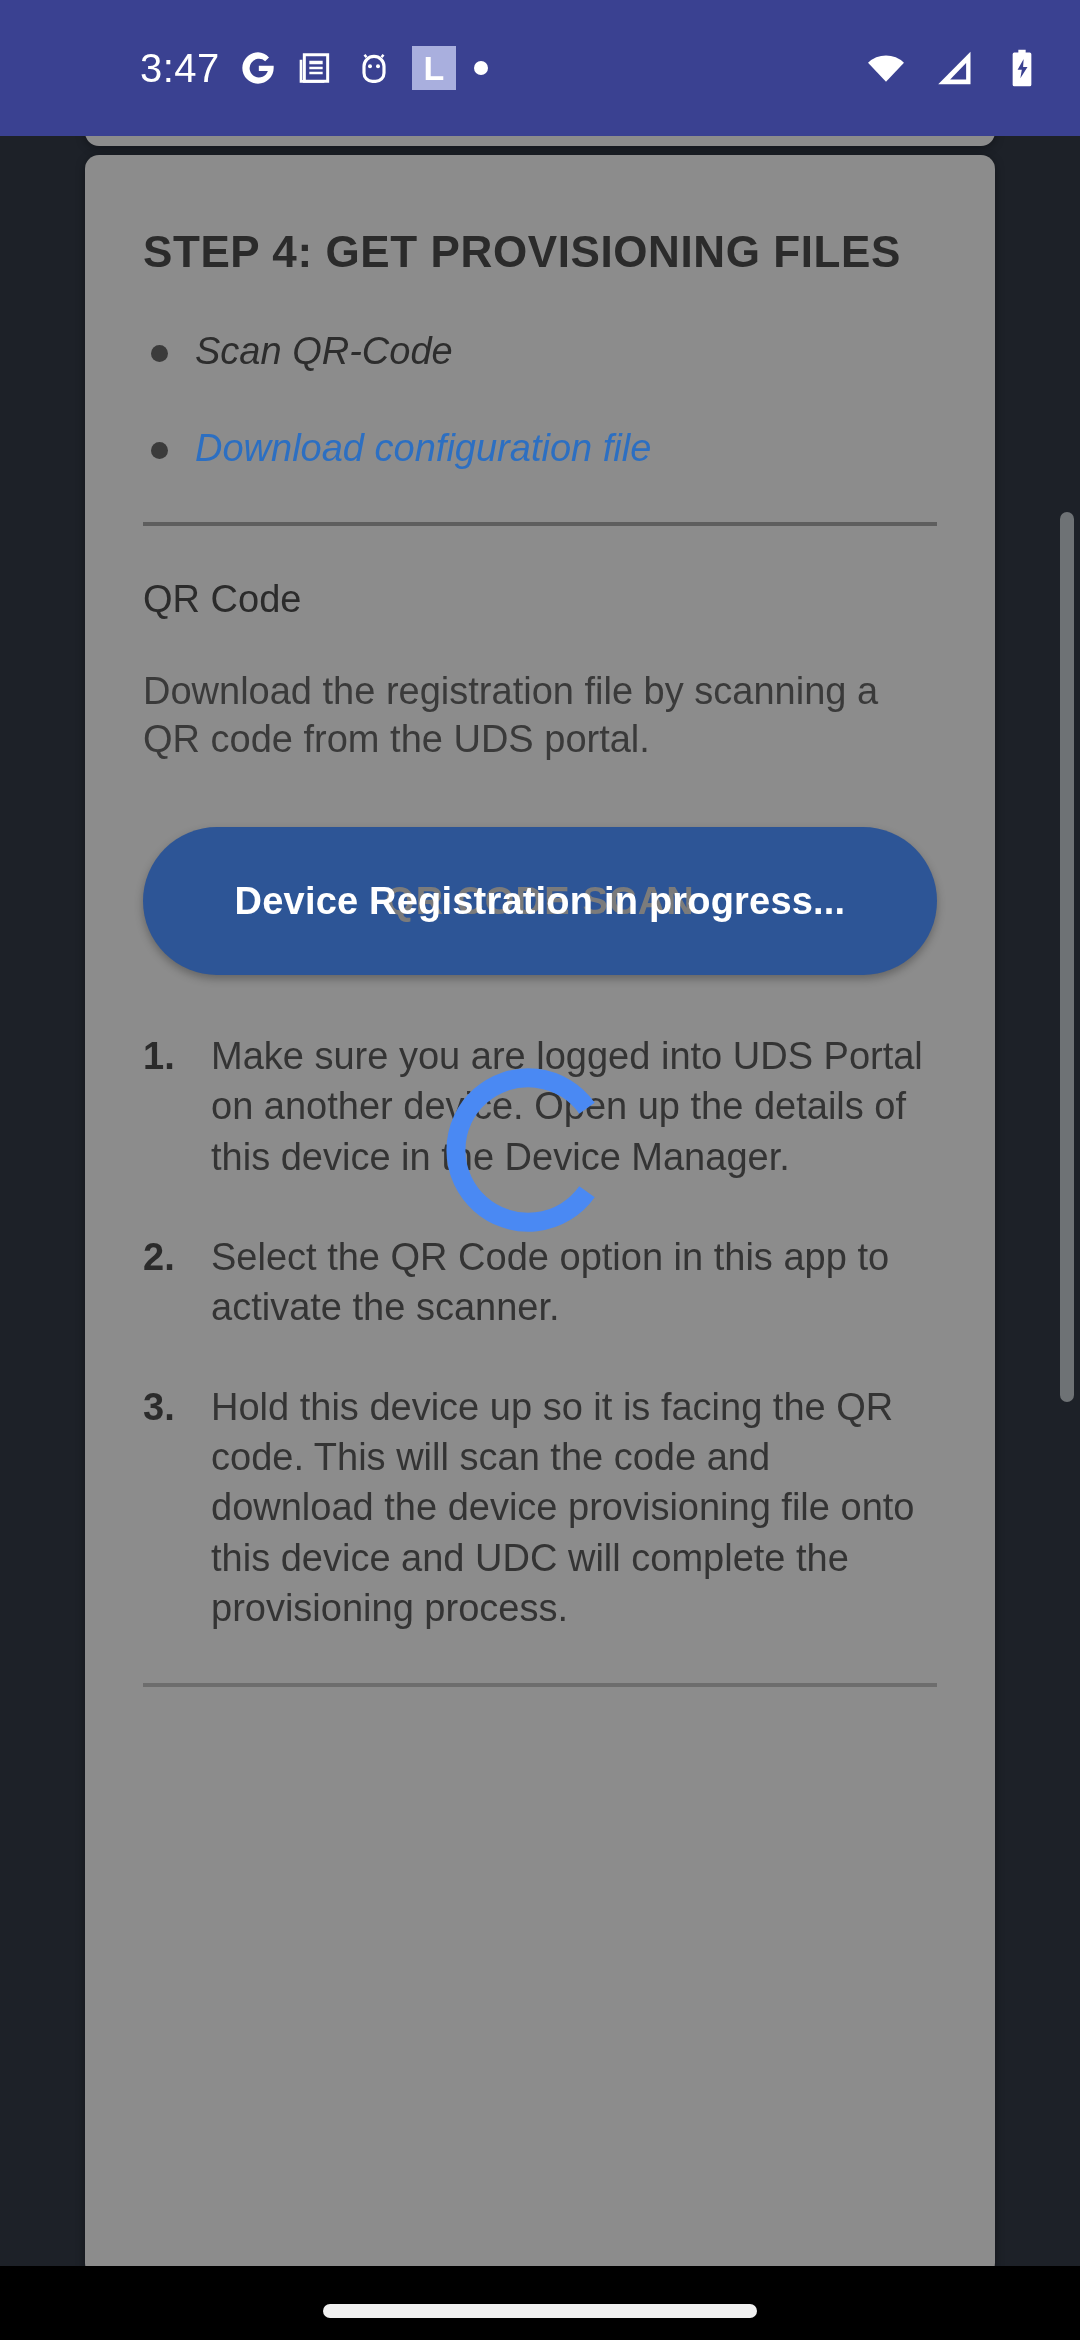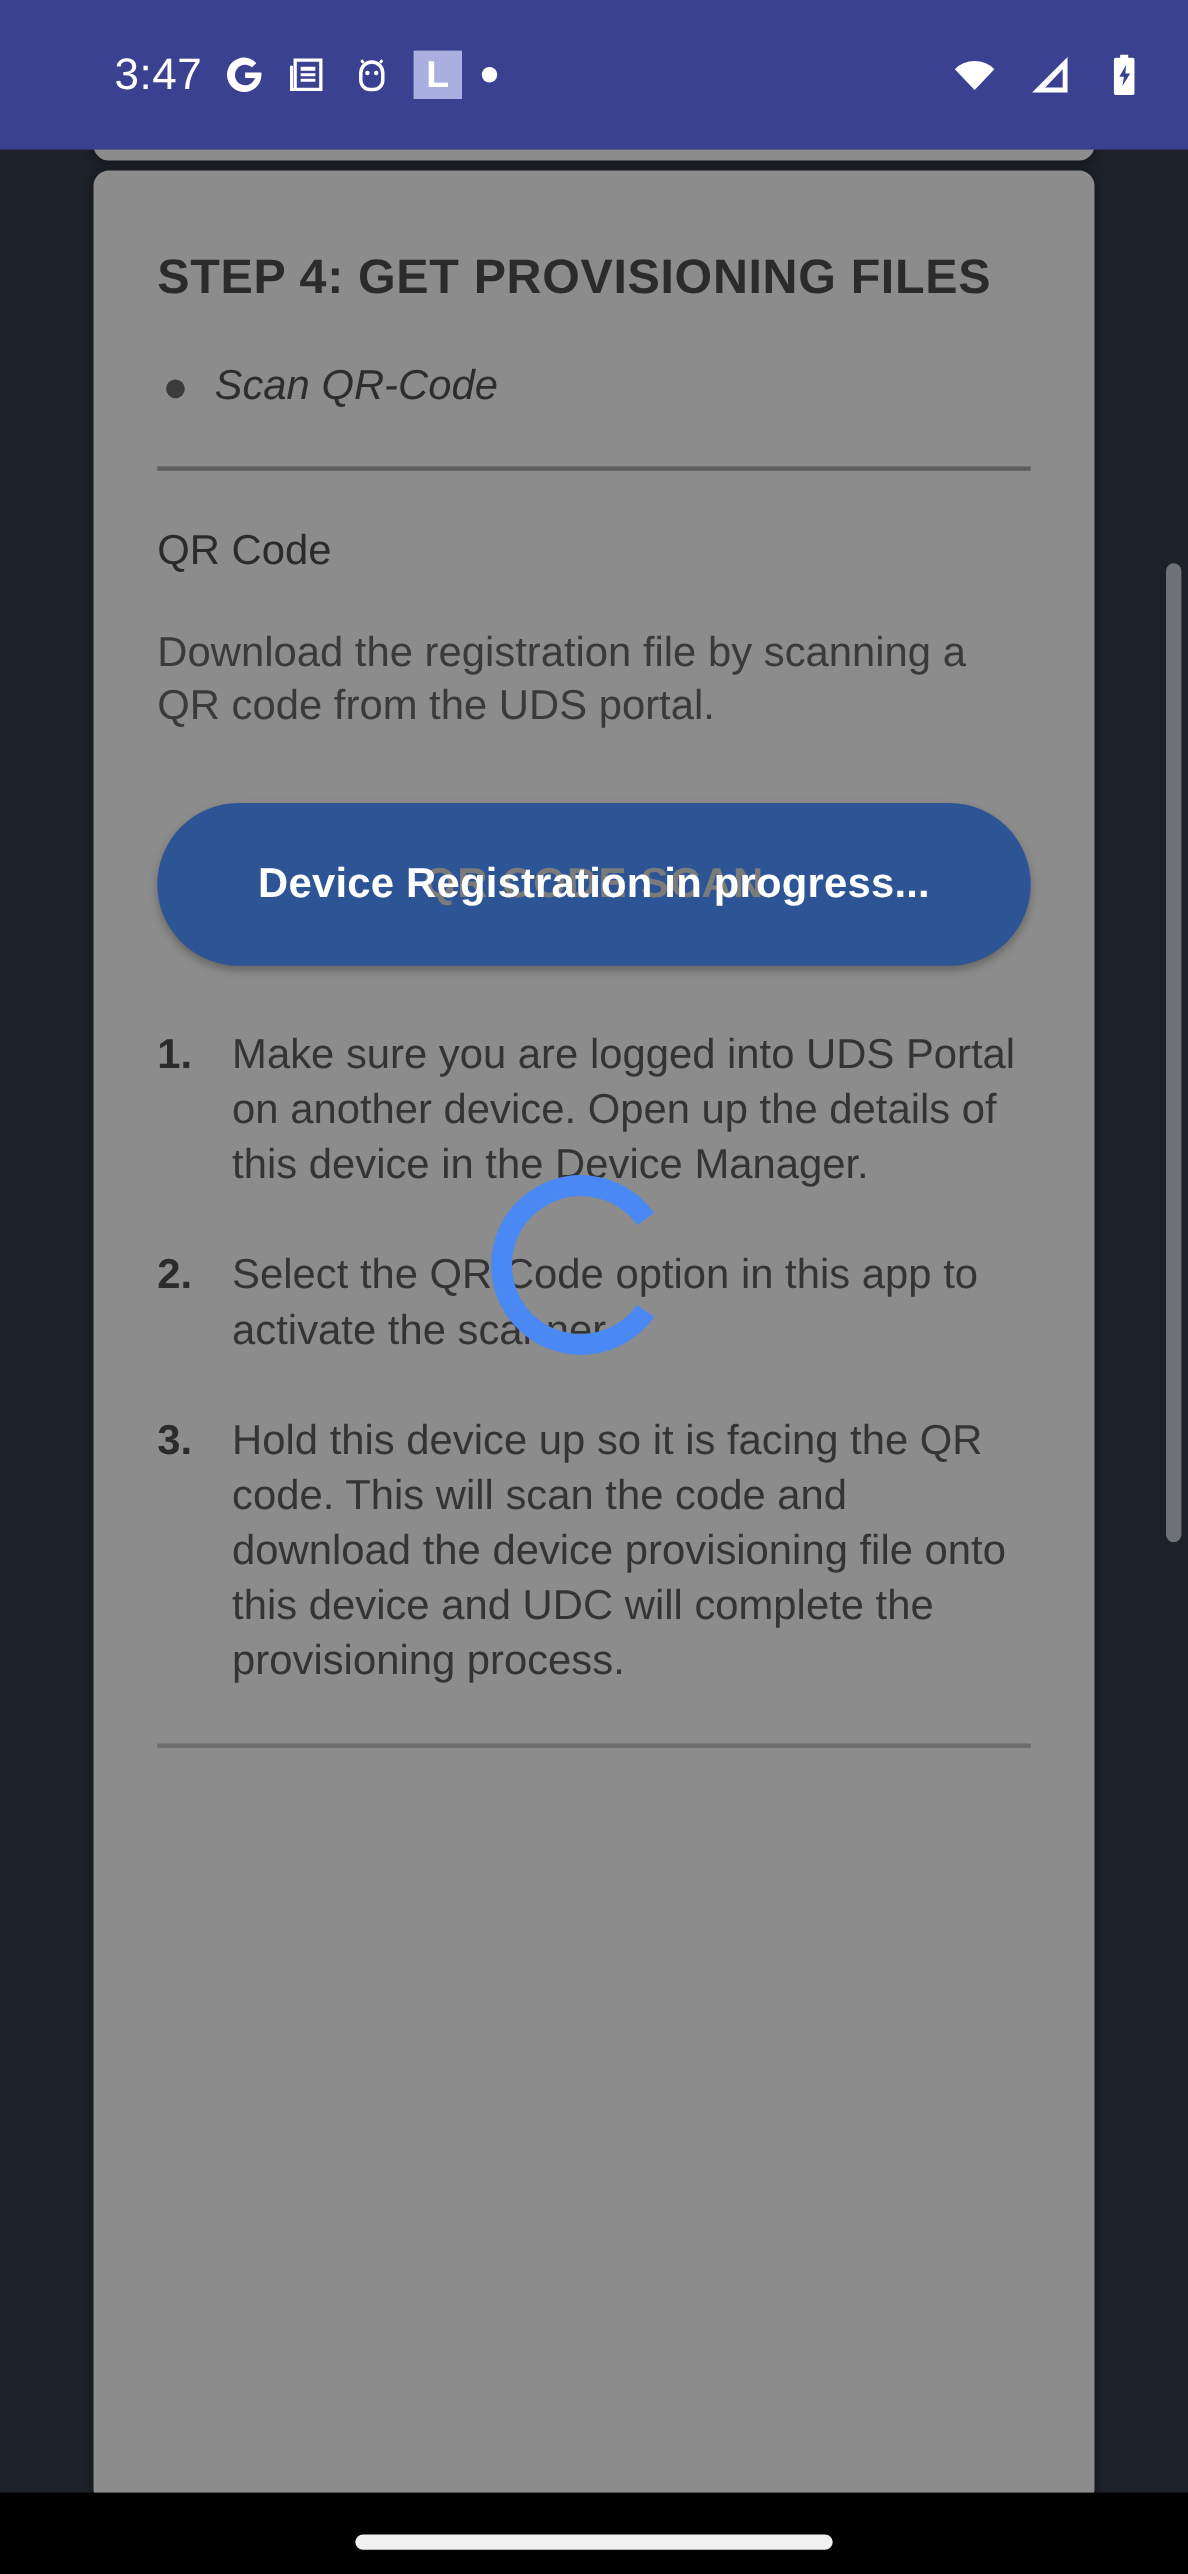--- a/index.html
+++ b/index.html
@@ -10,21 +10,21 @@
     overflow:hidden; position:relative;
   }
   #screen{ position:absolute; inset:0; width:1080px; height:2340px; background:#1d2128; overflow:hidden; }
 
   
   #statusbar{
     position:absolute; top:0; left:0; width:1080px; height:136px;
     background:#3a4191; display:flex; align-items:center;
     padding:0 36px; z-index:40;
   }
-  .sb-left{ display:flex; align-items:center; gap:18px; flex:0 0 auto; margin-left:68px;}
+  .sb-left{ display:flex; align-items:center; gap:18px; flex:0 0 auto; margin-left:104px;}
   .sb-right{ display:flex; align-items:center; gap:24px; margin-left:auto; }
   .sb-time{ color:#fff; font-size:40px; font-weight:500; letter-spacing:0.5px; }
   .sb-icon{ display:inline-flex; align-items:center; justify-content:center; }
   .sb-dot{ width:14px; height:14px; border-radius:50%; background:#fff; display:inline-block; }
   .badge-L{
     width:44px;height:44px;background:#a9afde;color:#fff;
     font-size:34px;font-weight:700;display:inline-flex;
     align-items:center;justify-content:center;line-height:1;
   }
 
@@ -183,20 +183,23 @@
 
     <div class="card" id="card-main">
 
       <div class="card-title">STEP 4: GET PROVISIONING FILES</div>
 
 
       <ul class="bullets">
         <li>
           <span>Scan QR-Code</span>
         </li>
+        <li class="link">
+          <span>Download configuration file</span>
+        </li>
       </ul>
 
       <div class="divider"></div>
 
       <div class="sub-head">QR Code</div>
 
       <p class="body-p">Download the registration file by scanning a QR code from the UDS portal.</p>
 
       <div class="btn-wrap">
         <div class="btn"></div>

